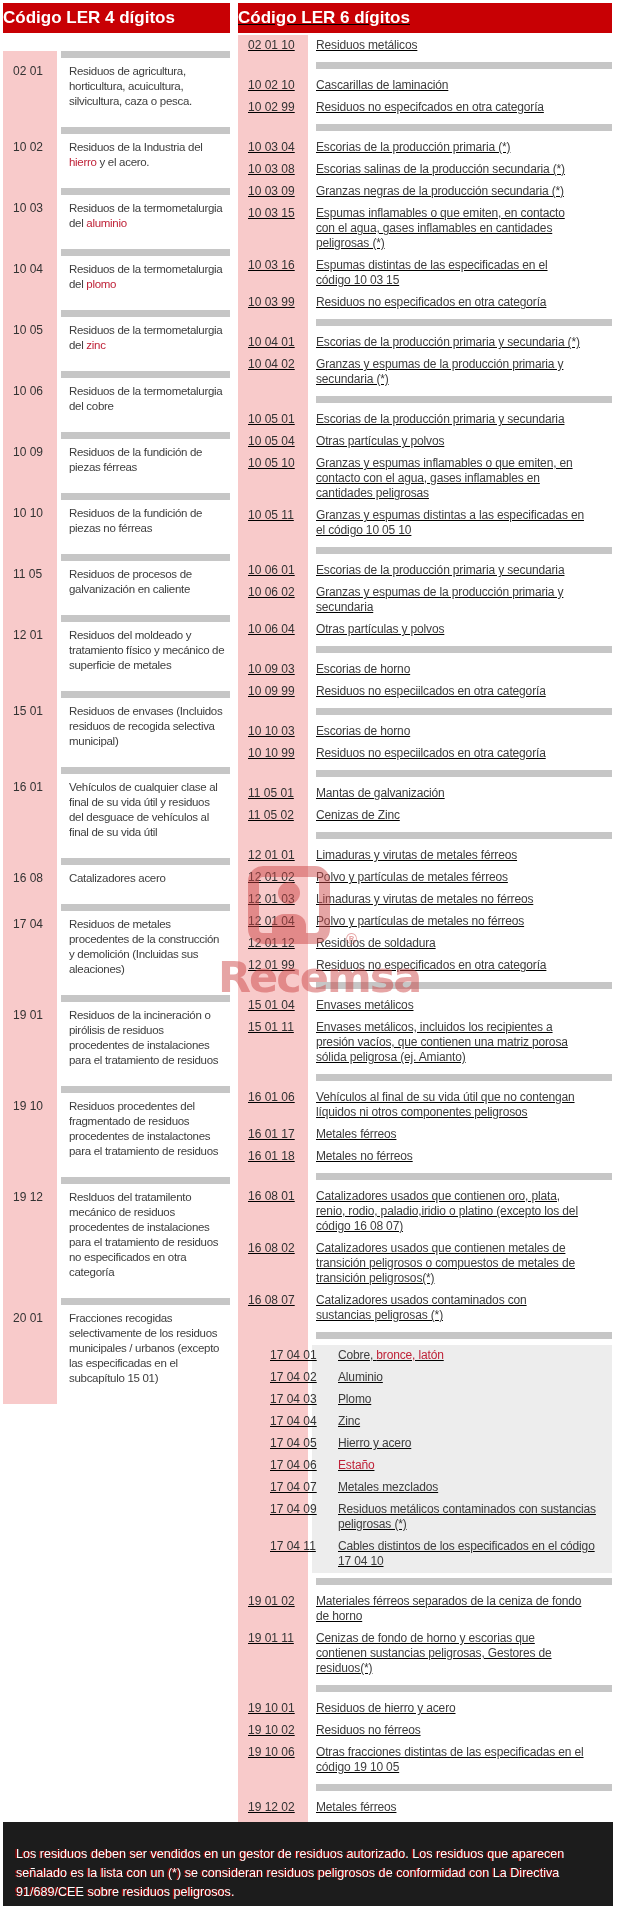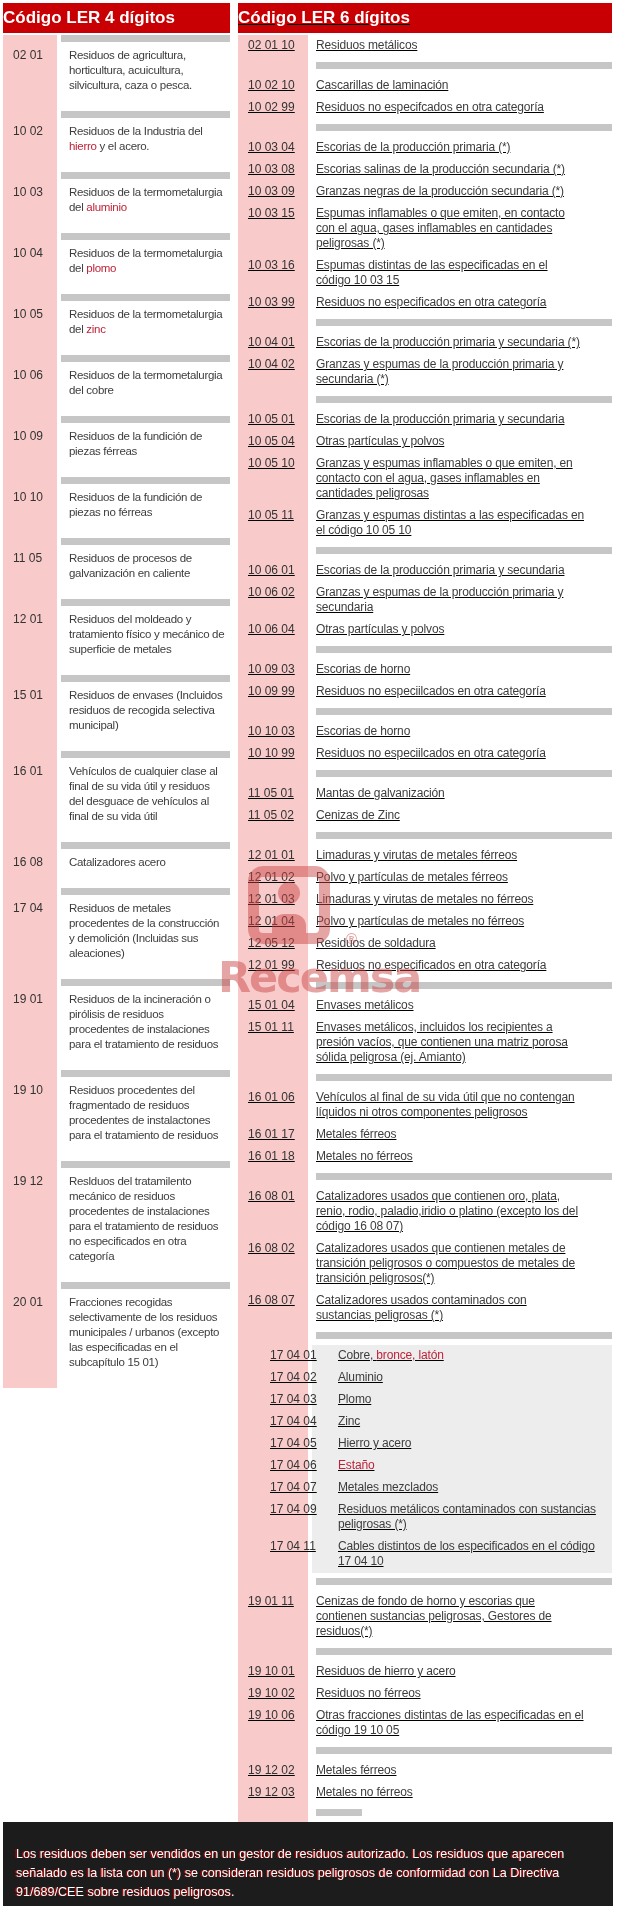--- a/index.html
+++ b/index.html
@@ -6,21 +6,21 @@
   body{
     width:617px;height:1909px;position:relative;background:#fff;
     font-family:"Liberation Sans", sans-serif;overflow:hidden;
   }
   .thead{
     height:30px;line-height:30px;text-align:left;
     background:#c80004;color:#fff;font-weight:bold;font-size:17px;
   }
   
   .t4{position:absolute;left:3px;top:3px;width:227px;}
-  .t4-body{margin-top:2px;}
+  .t4-body{margin-top:18px;}
   .l-group{
     display:flex;
     background:linear-gradient(to right,#f8caca 0,#f8caca 54px,transparent 54px);
   }
   .l-code{
     width:54px;box-sizing:border-box;padding:13px 0 0 10px;
     font-size:12px;color:#333;flex:0 0 54px;
   }
   .l-desc{flex:1;margin-left:4px;}
   .l-bar{height:7px;background:#c6c6c6;margin-bottom:6px;}
@@ -482,21 +482,21 @@
             <div class="tl">Limaduras y virutas de metales no férreos</div>
           </div>
         </div>
         <div class="r-row">
           <div class="r-code">12 01 04</div>
           <div class="r-desc">
             <div class="tl">Polvo y partículas de metales no férreos</div>
           </div>
         </div>
         <div class="r-row">
-          <div class="r-code">12 05 12</div>
+          <div class="r-code">12 01 12</div>
           <div class="r-desc">
             <div class="tl">Residuos de soldadura</div>
           </div>
         </div>
         <div class="r-row">
           <div class="r-code">12 01 99</div>
           <div class="r-desc">
             <div class="tl">Residuos no especificados en otra categoría</div>
           </div>
         </div>
@@ -620,20 +620,27 @@
         <div class="r-row">
           <div class="r-code">17 04 11</div>
           <div class="r-desc">
             <div class="tl">Cables distintos de los especificados en el código</div>
             <div class="tl">17 04 10</div>
           </div>
         </div>
       </div>
       <div class="r-sep"></div>
       <div class="r-group">
+        <div class="r-row">
+          <div class="r-code">19 01 02</div>
+          <div class="r-desc">
+            <div class="tl">Materiales férreos separados de la ceniza de fondo</div>
+            <div class="tl">de horno</div>
+          </div>
+        </div>
         <div class="r-row">
           <div class="r-code">19 01 11</div>
           <div class="r-desc">
             <div class="tl">Cenizas de fondo de horno y escorias que</div>
             <div class="tl">contienen sustancias peligrosas, Gestores de</div>
             <div class="tl">residuos(*)</div>
           </div>
         </div>
       </div>
       <div class="r-sep"></div>

